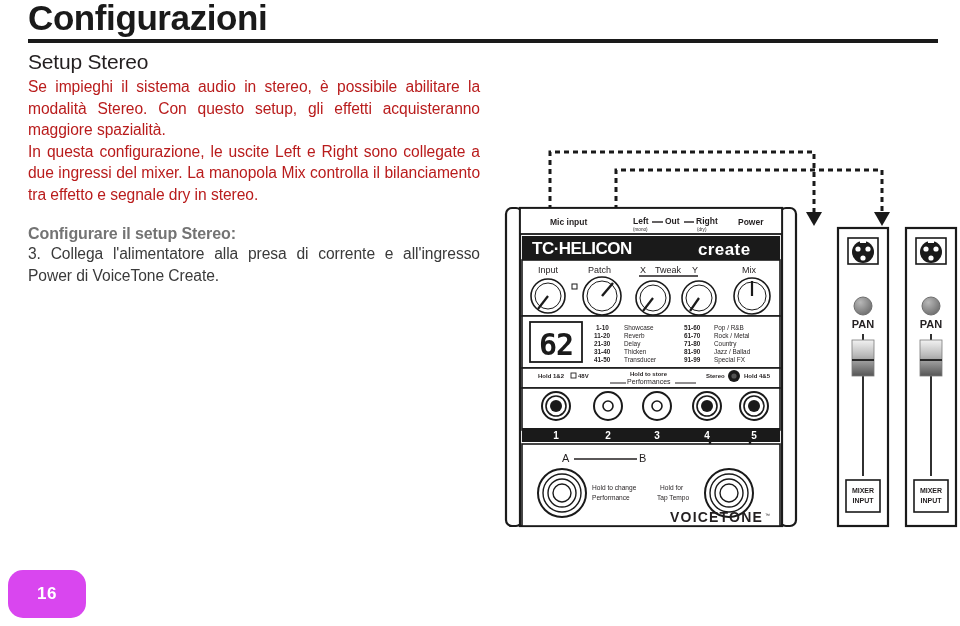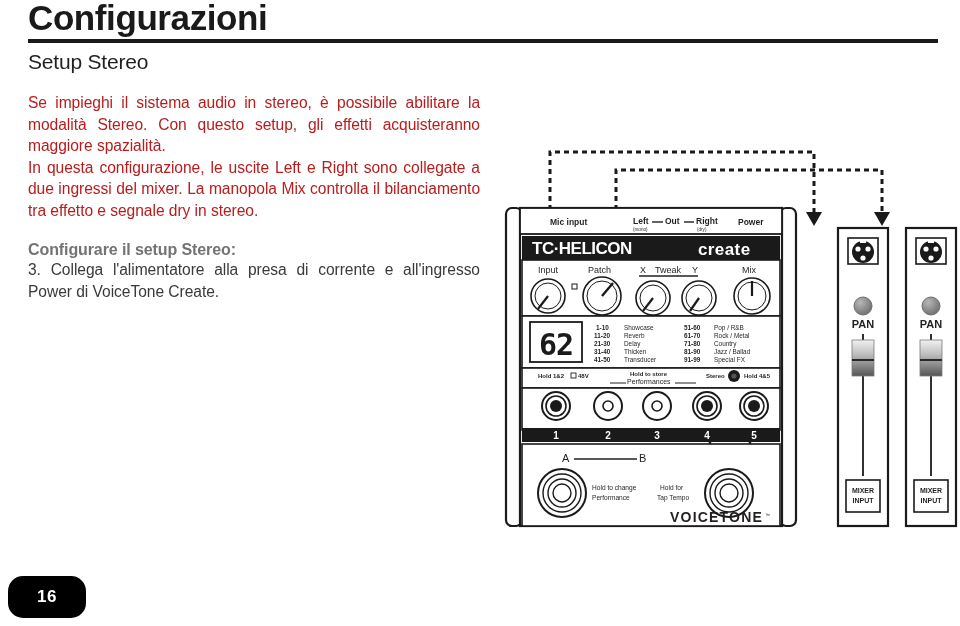--- a/index.html
+++ b/index.html
@@ -35,21 +35,21 @@
   
   .col { position: absolute; }
   #col-left  { left: 28px;  top: 50px;  width: 452px; }
   #col-right { left: 516px; top: 50px;  width: 424px; }
 
   h2.section-head {
     font-size: 21px;
     font-weight: normal;
     letter-spacing: -0.2px;
     color: #231f20;
-    margin-bottom: 18px;
+    margin-bottom: 2px;
   }
   h3.sub-head {
     font-size: 16px;
     font-weight: bold;
     letter-spacing: -0.1px;
     color: #737373;
   }
   p.body {
     font-size: 15.6px;
     line-height: 21.5px;
@@ -69,22 +69,22 @@
     position: relative;
     padding-left: 0;
     margin-bottom: 18px;
   }
   .numlist li:last-child { margin-bottom: 0; }
 
   
   #page-number {
     position: absolute;
     left: 8px; bottom: 8px;
-    width: 78px; height: 42px;
-    background: #000000;
+    width: 78px; height: 48px;
+    background: #d946ef;
     border-radius: 15px;
     color: #ffffff;
     font-size: 17px;
     font-weight: bold;
     display: flex;
     align-items: center;
     justify-content: center;
     letter-spacing: 0.5px;
   }
 

